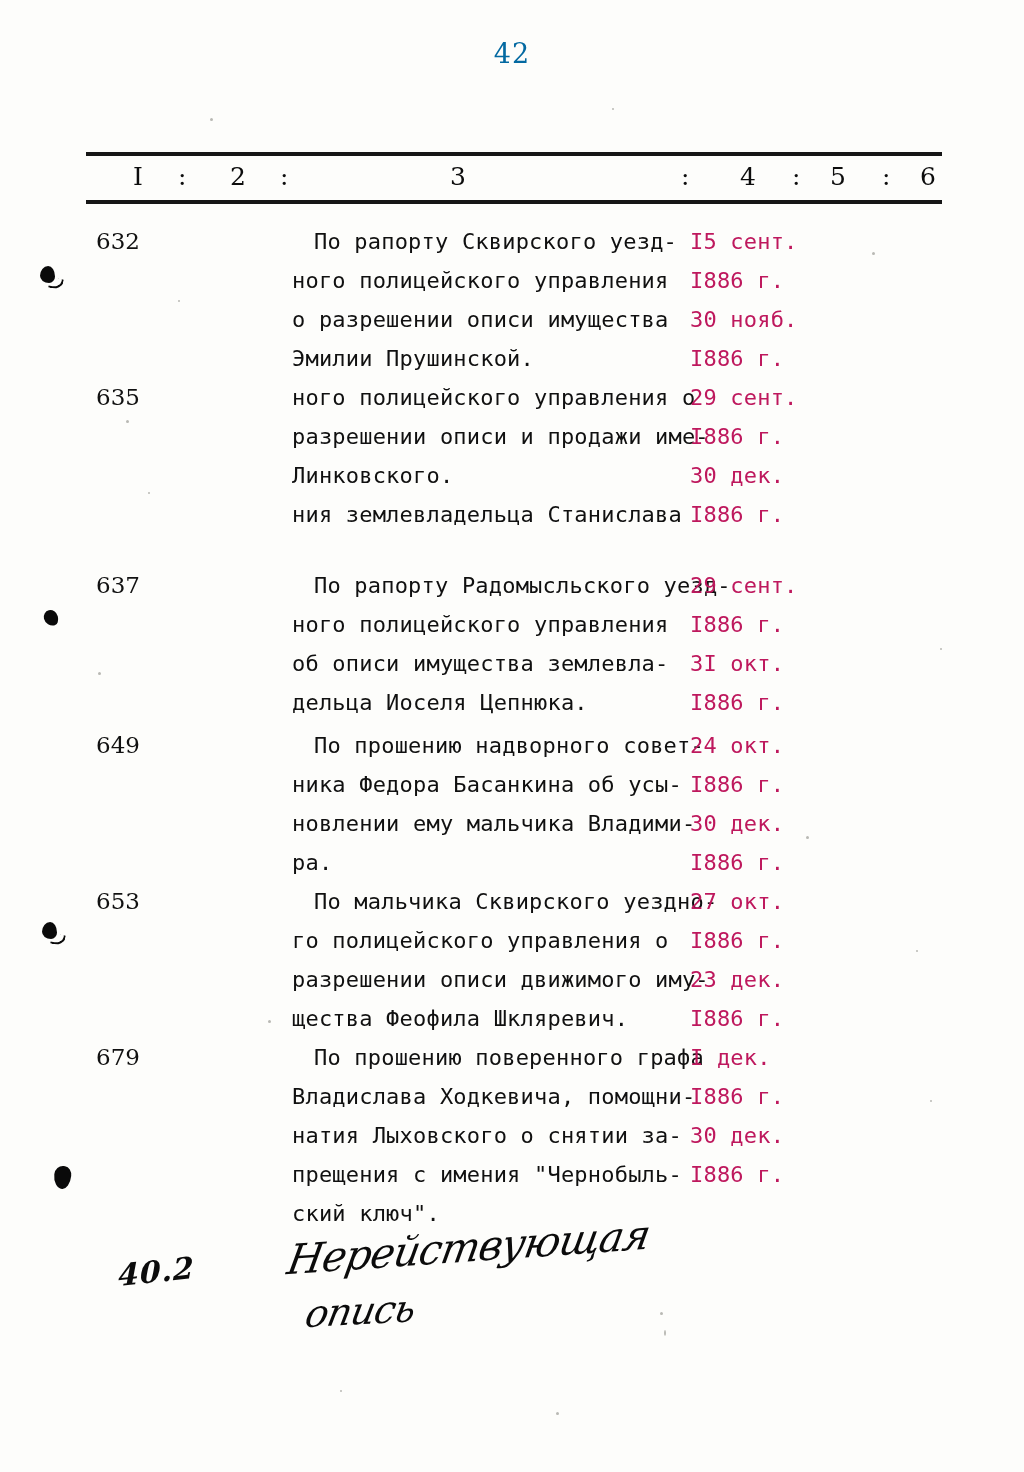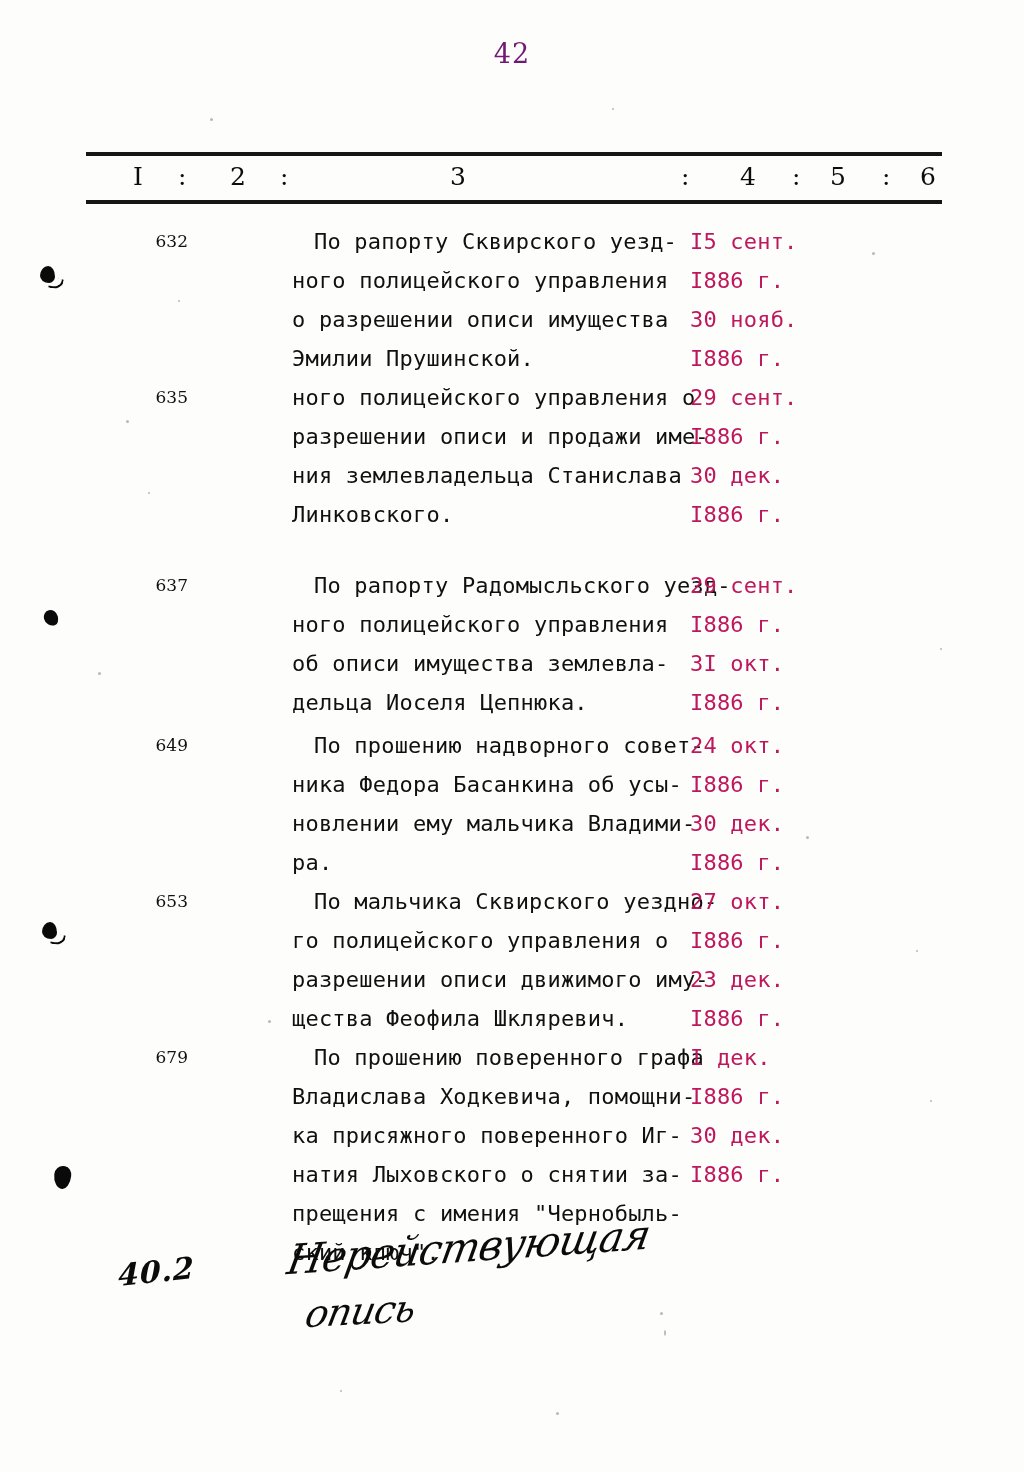--- a/index.html
+++ b/index.html
@@ -27,21 +27,21 @@
 
   .page-number {
     position: absolute;
     top: 38px;
     left: 0;
     width: 1024px;
     text-align: center;
     font-size: 27px;
     letter-spacing: 1px;
     font-family: "DejaVu Serif", "Liberation Serif", serif;
-    color: #701a75;
+    color: #0369a1;
   }
 
   
   .header-band {
     position: absolute;
     left: 86px;
     top: 152px;
     width: 856px;
     height: 52px;
   }
@@ -75,22 +75,22 @@
   
   .entry {
     position: absolute;
     left: 0;
     width: 1024px;
   }
   .entry-num {
     position: absolute;
     left: 96px;
     width: 92px;
-    text-align: right;
-    font-size: 17px;
+    text-align: left;
+    font-size: 23px;
     line-height: 39px;
     font-family: "DejaVu Serif", "Liberation Serif", serif;
     color: #111111;
   }
   .entry-body {
     position: absolute;
     left: 292px;
     width: 400px;
   }
   .entry-dates {
@@ -229,22 +229,22 @@
       <div class="dline">30 нояб.</div>
       <div class="dline">I886 г.</div>
     </div>
   </div>
 
   <div class="entry" style="top:378px;">
     <div class="entry-num">635</div>
     <div class="entry-body">
       <div class="tline">ного полицейского управления о</div>
       <div class="tline">разрешении описи и продажи име-</div>
+      <div class="tline">Линковского.</div>
       <div class="tline">ния землевладельца Станислава</div>
-      <div class="tline">Линковского.</div>
     </div>
     <div class="entry-dates">
       <div class="dline">29 сент.</div>
       <div class="dline">I886 г.</div>
       <div class="dline">30 дек.</div>
       <div class="dline">I886 г.</div>
     </div>
   </div>
 
   <div class="entry" style="top:566px;">
@@ -293,21 +293,20 @@
       <div class="dline">23 дек.</div>
       <div class="dline">I886 г.</div>
     </div>
   </div>
 
   <div class="entry" style="top:1038px;">
     <div class="entry-num">679</div>
     <div class="entry-body">
       <div class="tline first">По прошению поверенного графа</div>
       <div class="tline">Владислава Ходкевича, помощни-</div>
-      <div class="tline">ка присяжного поверенного Иг-</div>
       <div class="tline">натия Лыховского о снятии за-</div>
       <div class="tline">прещения с имения "Чернобыль-</div>
       <div class="tline">ский ключ".</div>
     </div>
     <div class="entry-dates">
       <div class="dline">I дек.</div>
       <div class="dline">I886 г.</div>
       <div class="dline">30 дек.</div>
       <div class="dline">I886 г.</div>
     </div>

